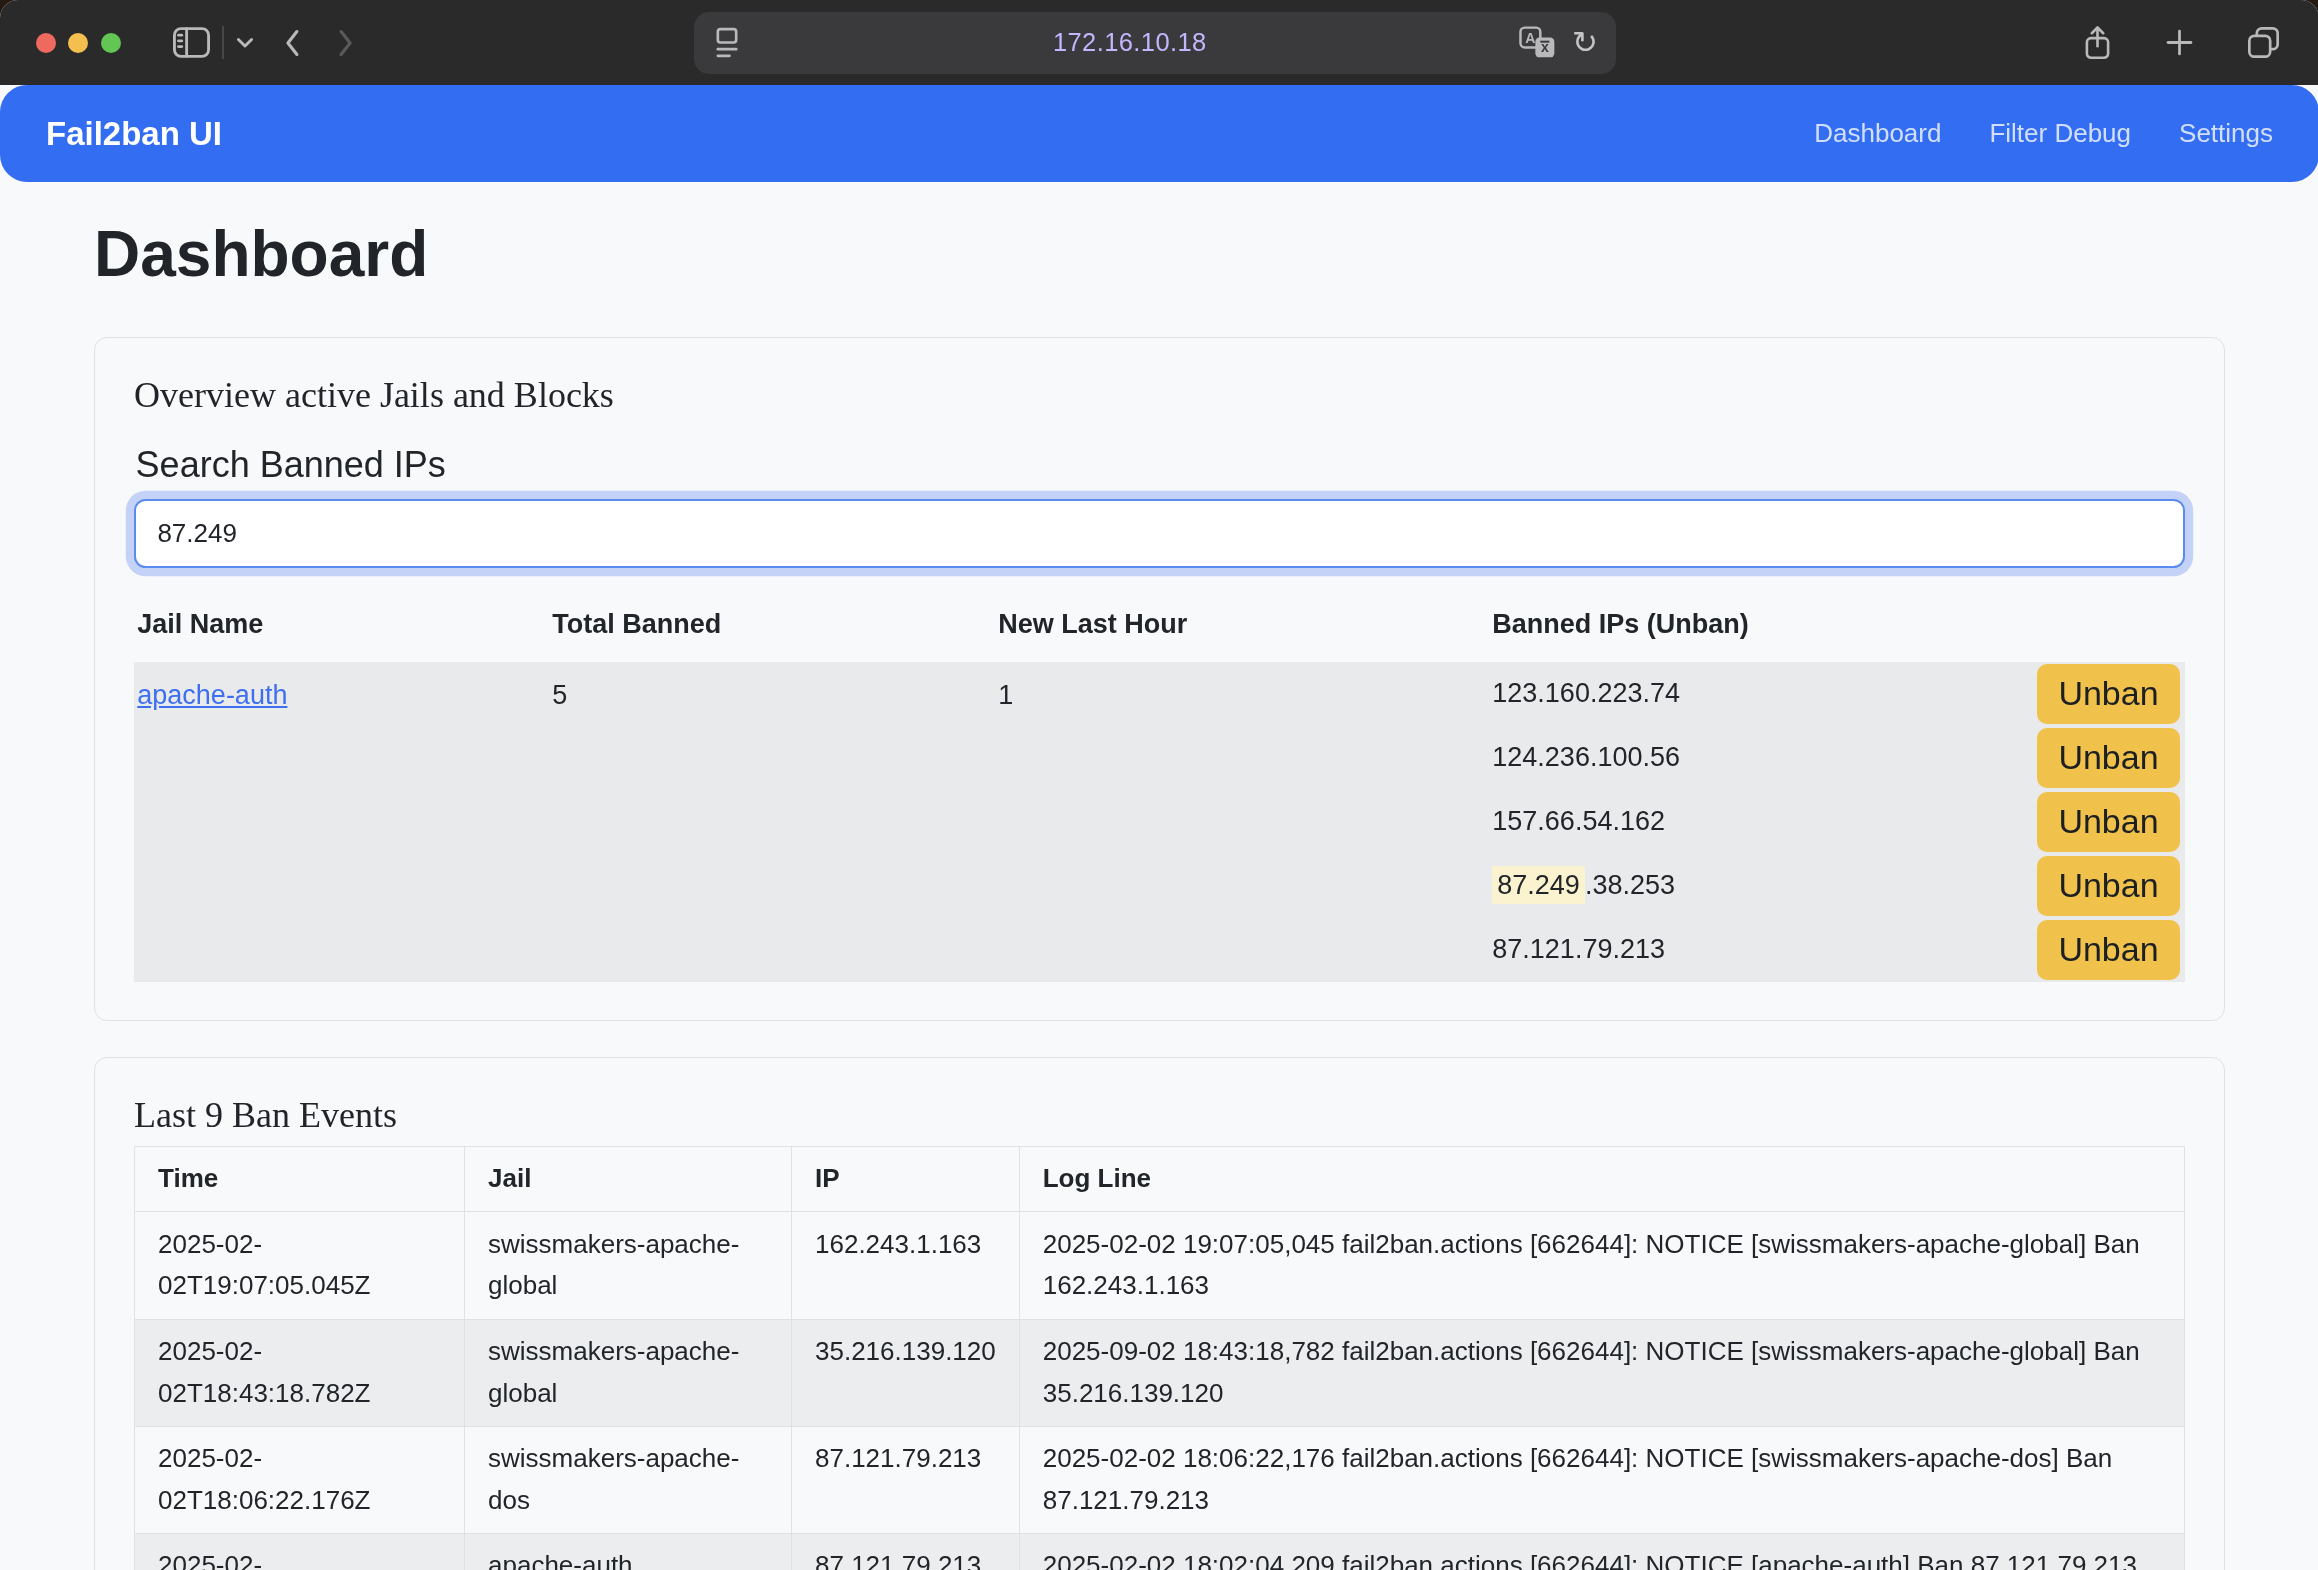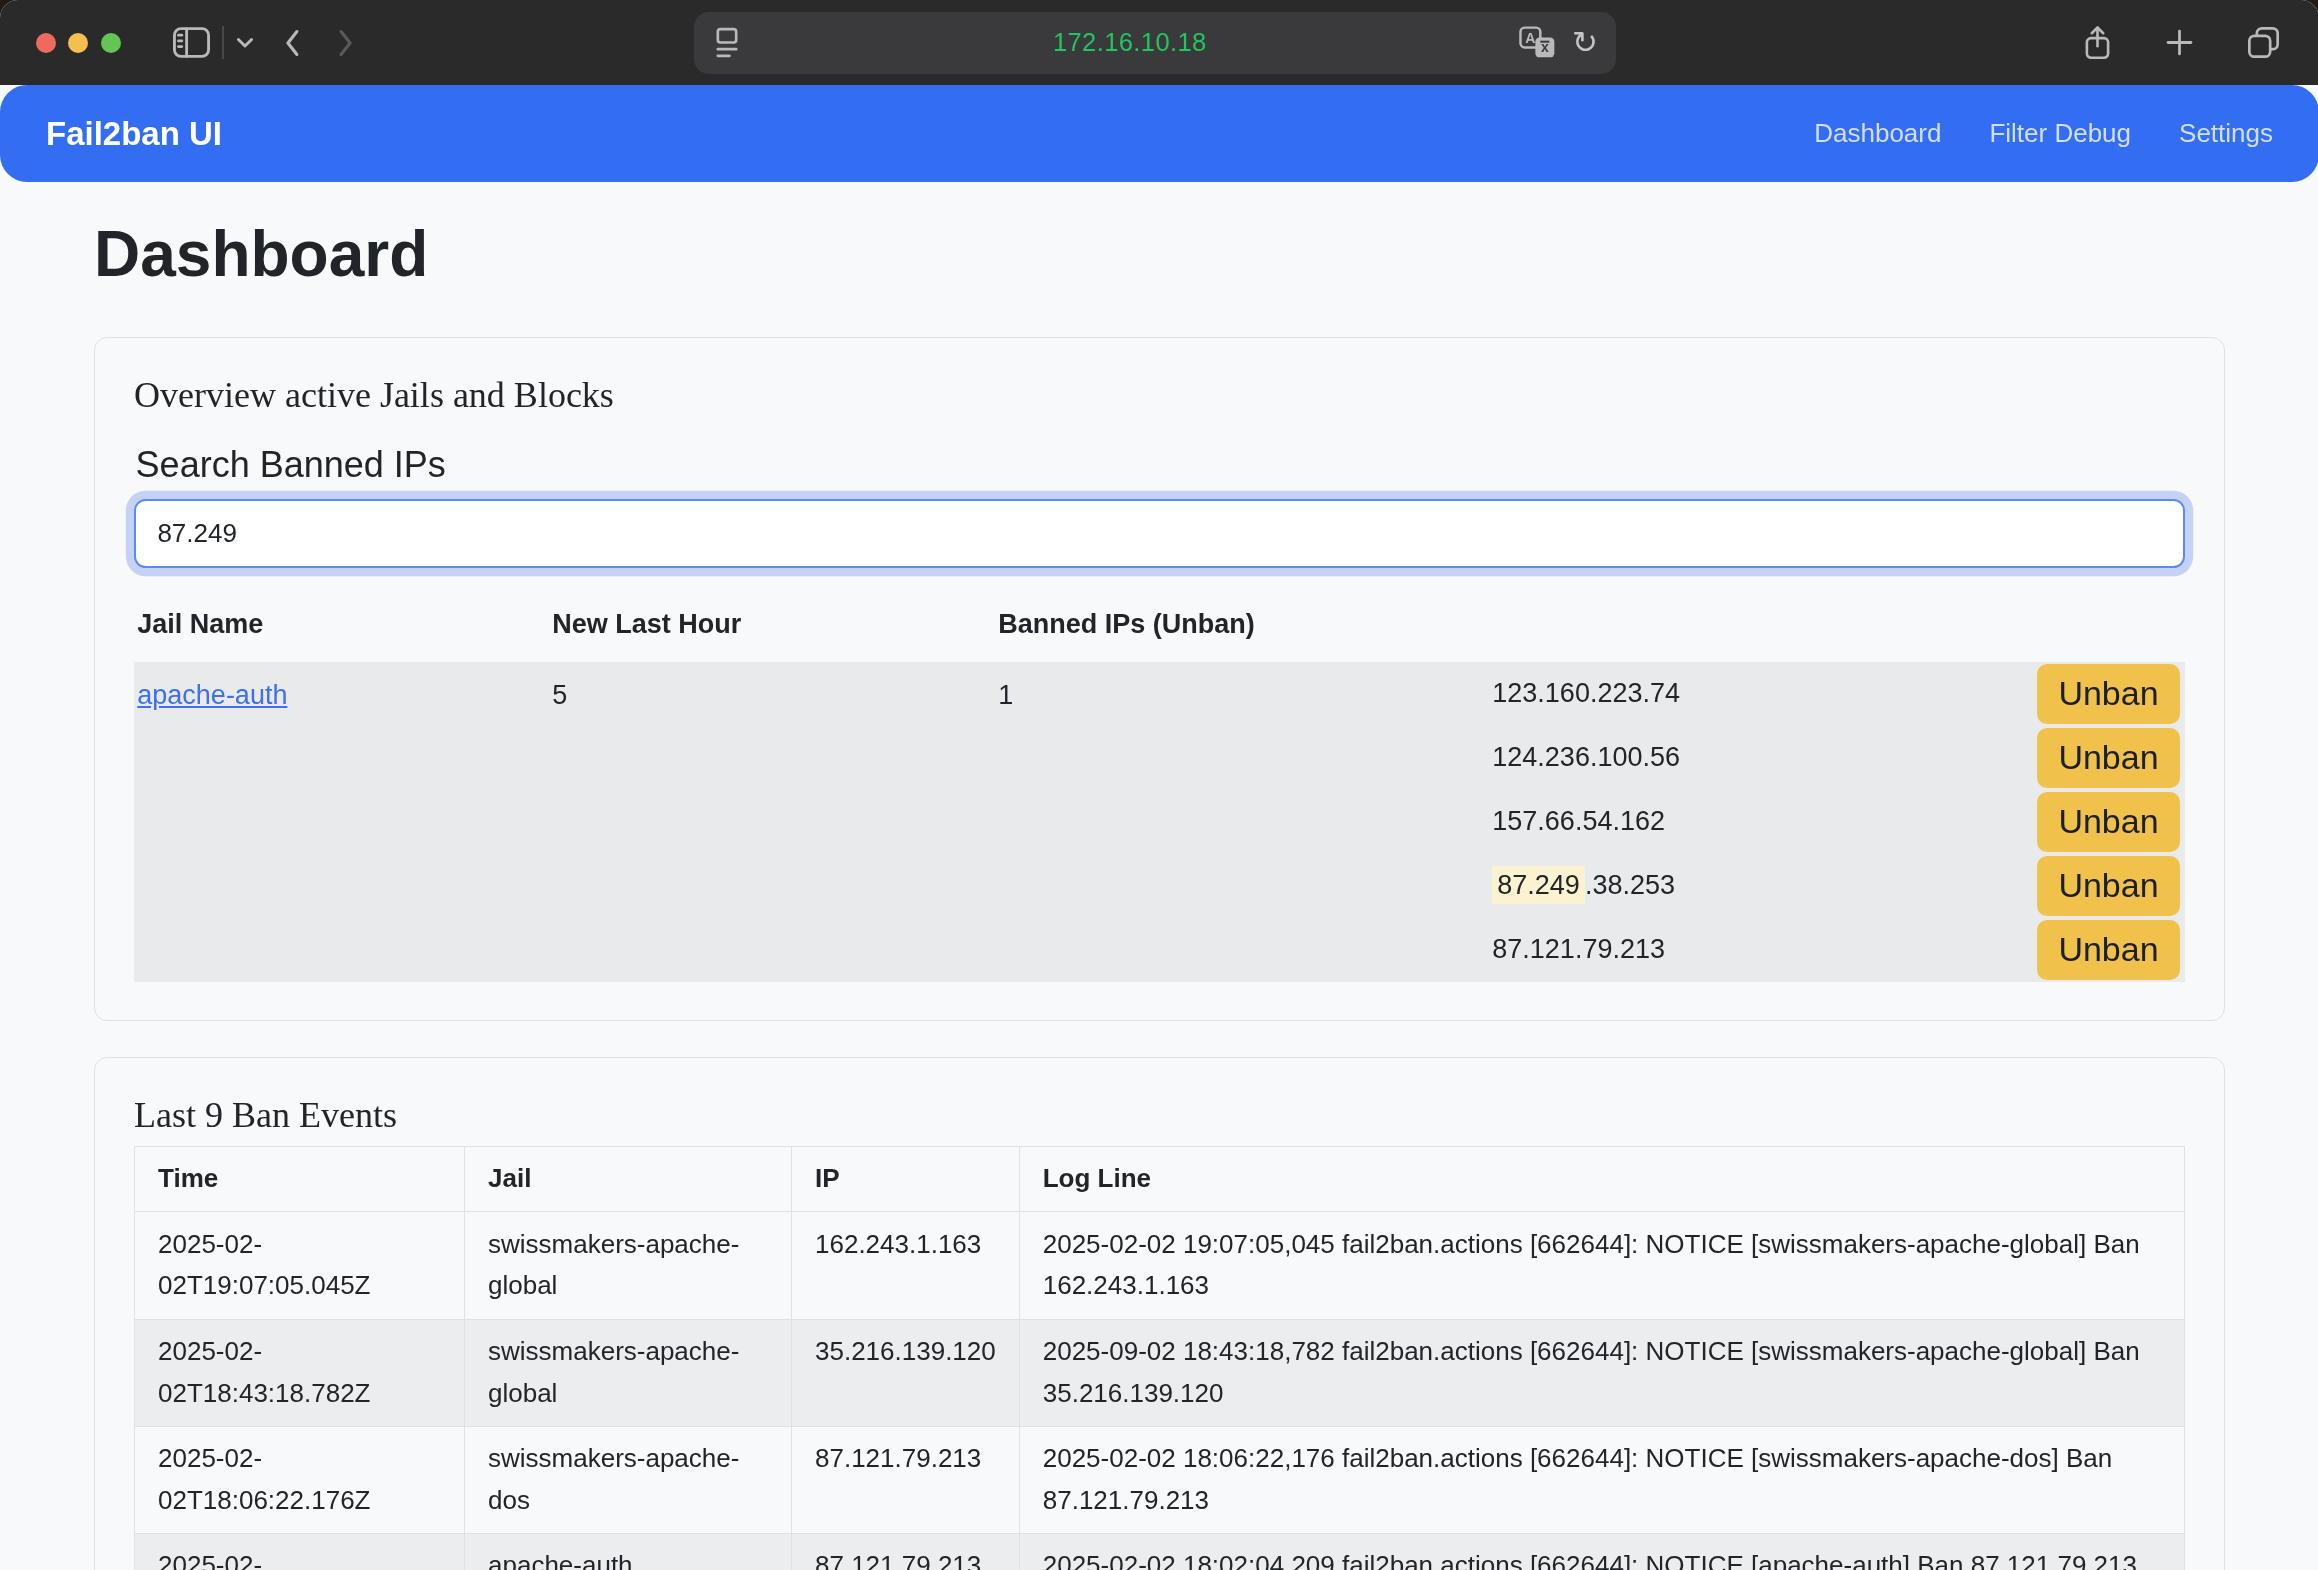--- a/index.html
+++ b/index.html
@@ -20,21 +20,21 @@
   .light{width:20px;height:20px;border-radius:50%;display:inline-block;}
   .light.red{background:#ee6a5f;} .light.yellow{background:#f5bf4f;} .light.green{background:#62c554;}
   .tb-group{display:flex;align-items:center;margin-left:51px;color:#b9b9bb;}
   .tb-btn{background:none;border:none;padding:0;display:flex;align-items:center;justify-content:center;color:#b9b9bb;cursor:default;}
   .tb-divider{width:1.6px;height:33px;background:#48484a;margin:0 11.5px;}
   .tb-back{margin-left:28px;} .tb-fwd{margin-left:36px;color:#5a5a5c;}
   .url-pill{
     position:absolute;left:694px;top:11.5px;width:922px;height:62px;background:#3a3a3c;
     border-radius:15px;display:flex;align-items:center;padding:0 18px;color:#b9b9bb;
   }
-  .url-text{flex:1;text-align:center;font-size:25.5px;color:#22c55e;letter-spacing:0.4px;}
+  .url-text{flex:1;text-align:center;font-size:25.5px;color:#c4b5fd;letter-spacing:0.4px;}
   .pill-right{display:flex;align-items:center;gap:16.4px;}
   .reload-glyph{font-size:31px;line-height:1;color:#c4c4c6;font-family:"DejaVu Sans",sans-serif;}
   .right-group{position:absolute;right:38px;top:0;height:85px;display:flex;align-items:center;gap:51px;color:#bfbfc1;}
   
   .navbar{height:97px;flex:0 0 97px;background:var(--accent);display:flex;align-items:center;justify-content:space-between;padding:0 46px;border-radius:27px;}
   .brand{color:#ffffff;font-size:33px;font-weight:700;text-decoration:none;}
   .nav-links{display:flex;gap:48px;}
   .nav-link{color:rgba(255,255,255,0.78);font-size:26px;text-decoration:none;}
   
   .main{flex:1;background:var(--page-bg);padding:0 94px;overflow:hidden;}
@@ -173,20 +173,21 @@
   <main class="main">
     <h1 class="page-title">Dashboard</h1>
 
     <section class="card card-overview">
       <h2 class="card-title">Overview active Jails and Blocks</h2>
       <label class="search-label" for="search-banned-ips">Search Banned IPs</label>
       <input id="search-banned-ips" class="search-input" type="text" value="87.249" style="">
 
       <div class="jgrid jgrid-head">
         <div>Jail Name</div>
+        <div>Total Banned</div>
         <div>New Last Hour</div>
         <div>Banned IPs (Unban)</div>
       </div>
 
       <div class="jgrid jgrid-body">
         <div class="jcell">
           <a href="#" class="jail-link">apache-auth</a>
         </div>
         <div class="jcell">5</div>
         <div class="jcell">1</div>

